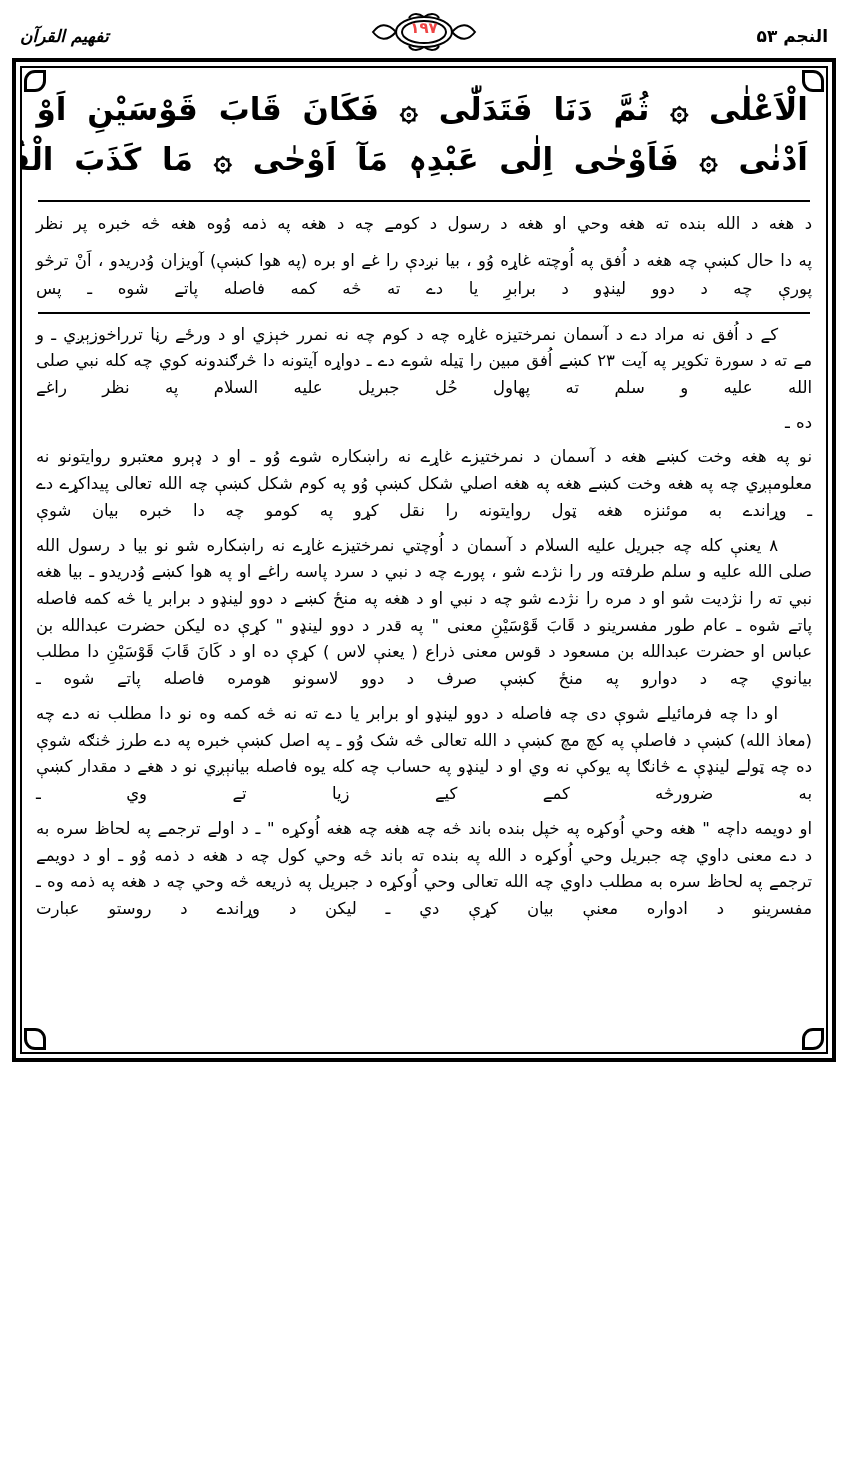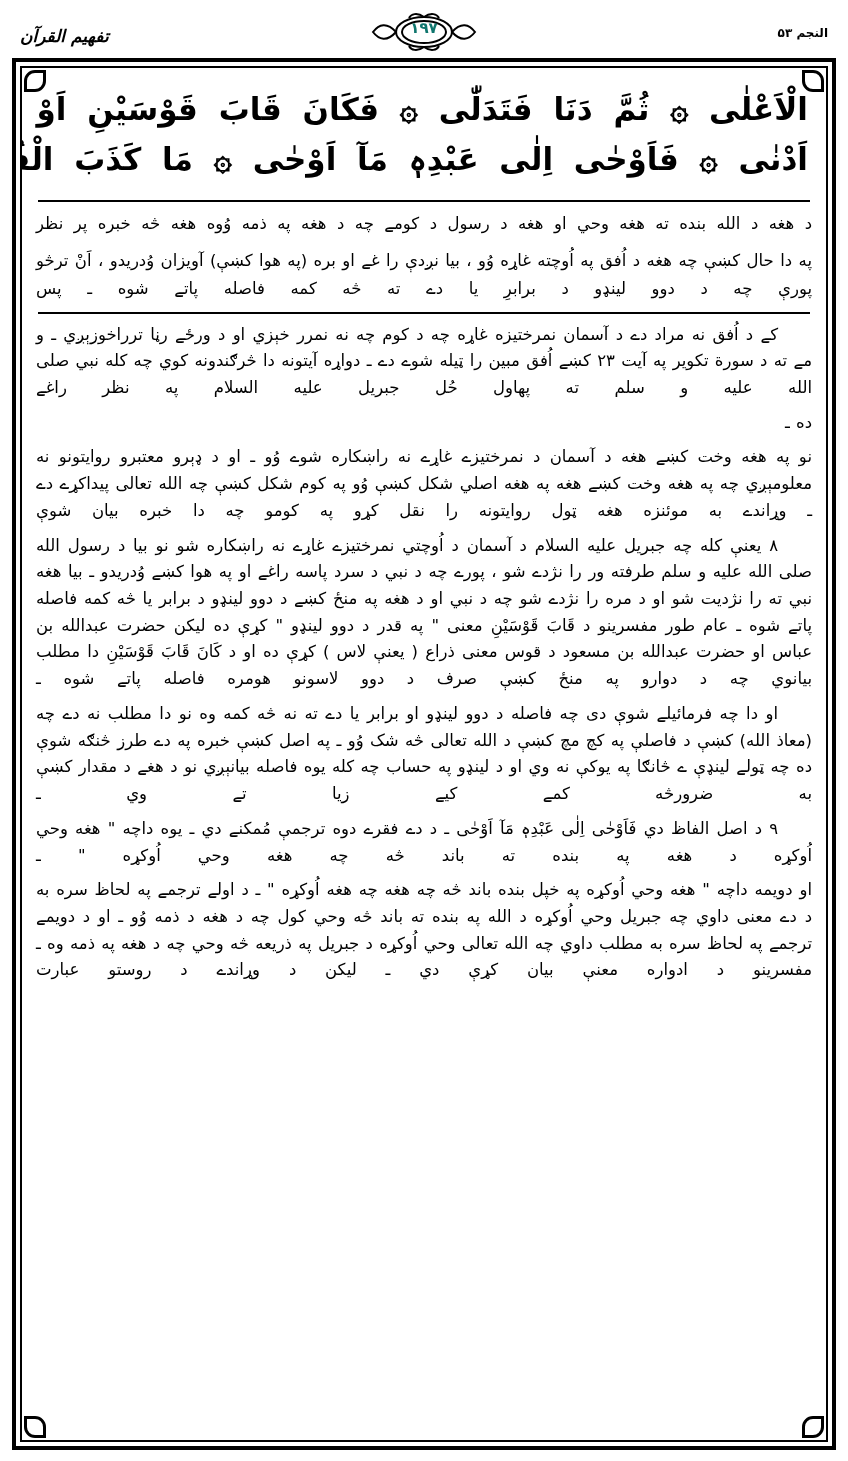--- a/index.html
+++ b/index.html
@@ -30,21 +30,21 @@
     top: 10px;
     left: 14px;
     right: 14px;
     height: 46px;
     direction: rtl;
   }
   .header-left {
     position: absolute;
     right: 6px;
     top: 16px;
-    font-size: 12px;
+    font-size: 17px;
     font-weight: bold;
     letter-spacing: -0.5px;
   }
   .header-right {
     position: absolute;
     left: 6px;
     top: 16px;
     font-size: 17px;
     font-weight: bold;
     letter-spacing: -0.5px;
@@ -59,31 +59,31 @@
     height: 44px;
     text-align: center;
   }
   .ornament-number {
     position: absolute;
     left: 0;
     right: 0;
     top: 9px;
     font-size: 15px;
     font-weight: bold;
-    color: #0f766e;
+    color: #ef4444;
     text-align: center;
   }
 
   
   .frame-outer {
     position: absolute;
     top: 58px;
     left: 12px;
     width: 824px;
-    height: 1392px;
+    height: 1004px;
     box-sizing: border-box;
     border: 4px solid #000;
     background: #fff;
   }
   .frame-mid {
     position: absolute;
     top: 4px;
     left: 4px;
     right: 4px;
     bottom: 4px;
@@ -220,20 +220,19 @@
         </div>
 
         <hr class="rule">
 
         <div>
           <p class="para tight indent">کے د اُفق نه مراد دے د آسمان نمرختيزه غاړه چه د کوم چه نه نمرر خېزي او د ورځے رڼا ترراخوزېږي ـ و مے ته د سورة تکوير په آيت ٢٣ کښے اُفق مبين را ټيله شوے دے ـ دواړه آيتونه دا څرګندونه کوي چه کله نبي صلى الله عليه و سلم ته پهاول حُل جبريل عليه السلام په نظر راغے</p>
           <p class="para tight last-right">ده ـ</p>
           <p class="para tight">نو په هغه وخت کښے هغه د آسمان د نمرختيزے غاړے نه راښکاره شوے وُو ـ او د ډېرو معتبرو روايتونو نه معلومېږي چه په هغه وخت کښے هغه په هغه اصلي شکل کښې وُو په کوم شکل کښې چه الله تعالى پيداکړے دے ـ وړاندے به موئنزه هغه ټول روايتونه را نقل کړو په کومو چه دا خبره بيان شوې</p>
           <p class="para tight indent">۸ يعنې کله چه جبريل عليه السلام د آسمان د اُوچتي نمرختيزے غاړے نه راښکاره شو نو بيا د رسول الله صلى الله عليه و سلم طرفته ور را نژدے شو ، پورے چه د نبي د سرد پاسه راغے او په هوا کښے وُدريدو ـ بيا هغه نبي ته را نژديت شو او د مره را نژدے شو چه د نبي او د هغه په منځ کښے د دوو لينډو د برابر يا څه کمه فاصله پاتے شوه ـ عام طور مفسرينو د قَابَ قَوْسَيْنِ معنى " په قدر د دوو لينډو " کړې ده ليکن حضرت عبدالله بن عباس او حضرت عبدالله بن مسعود د قوس معنى ذراع ( يعنې لاس ) کړې ده او د كَانَ قَابَ قَوْسَيْنِ دا مطلب بيانوي چه د دوارو په منځ کښې صرف د دوو لاسونو هومره فاصله پاتے شوه ـ</p>
           <p class="para tight indent">او دا چه فرمائيلے شوې دى چه فاصله د دوو لينډو او برابر يا دے ته نه څه کمه وه نو دا مطلب نه دے چه (معاذ الله) کښې د فاصلې په کچ مچ کښې د الله تعالى څه شک وُو ـ په اصل کښې خبره په دے طرز څنګه شوې ده چه ټولے لينډې ے څانګا په يوکې نه وي او د لينډو په حساب چه کله يوه فاصله بيانېږي نو د هغے د مقدار کښې به ضرورڅه کمے کيے زيا تے وي ـ</p>
-          <p class="para tight indent">۹ د اصل الفاظ دي فَاَوْحٰى اِلٰى عَبْدِهٖ مَآ اَوْحٰى ـ د دے فقرے دوه ترجمې مُمکنے دي ـ يوه داچه " هغه وحي اُوکړه د هغه په بنده ته باند څه چه هغه وحي اُوکړه " ـ</p>
           <p class="para tight">او دويمه داچه " هغه وحي اُوکړه په خپل بنده باند څه چه هغه چه هغه اُوکړه " ـ د اولے ترجمے په لحاظ سره به د دے معنى داوي چه جبريل وحي اُوکړه د الله په بنده ته باند څه وحي کول چه د هغه د ذمه وُو ـ او د دويمے ترجمے په لحاظ سره به مطلب داوي چه الله تعالى وحي اُوکړه د جبريل په ذريعه څه وحي چه د هغه په ذمه وه ـ مفسرينو د ادواره معنې بيان کړې دي ـ ليکن د وړاندے د روستو عبارت</p>
         </div>
 
       </div>
     </div>
   </div>
 </div>
 
 </body></html>

